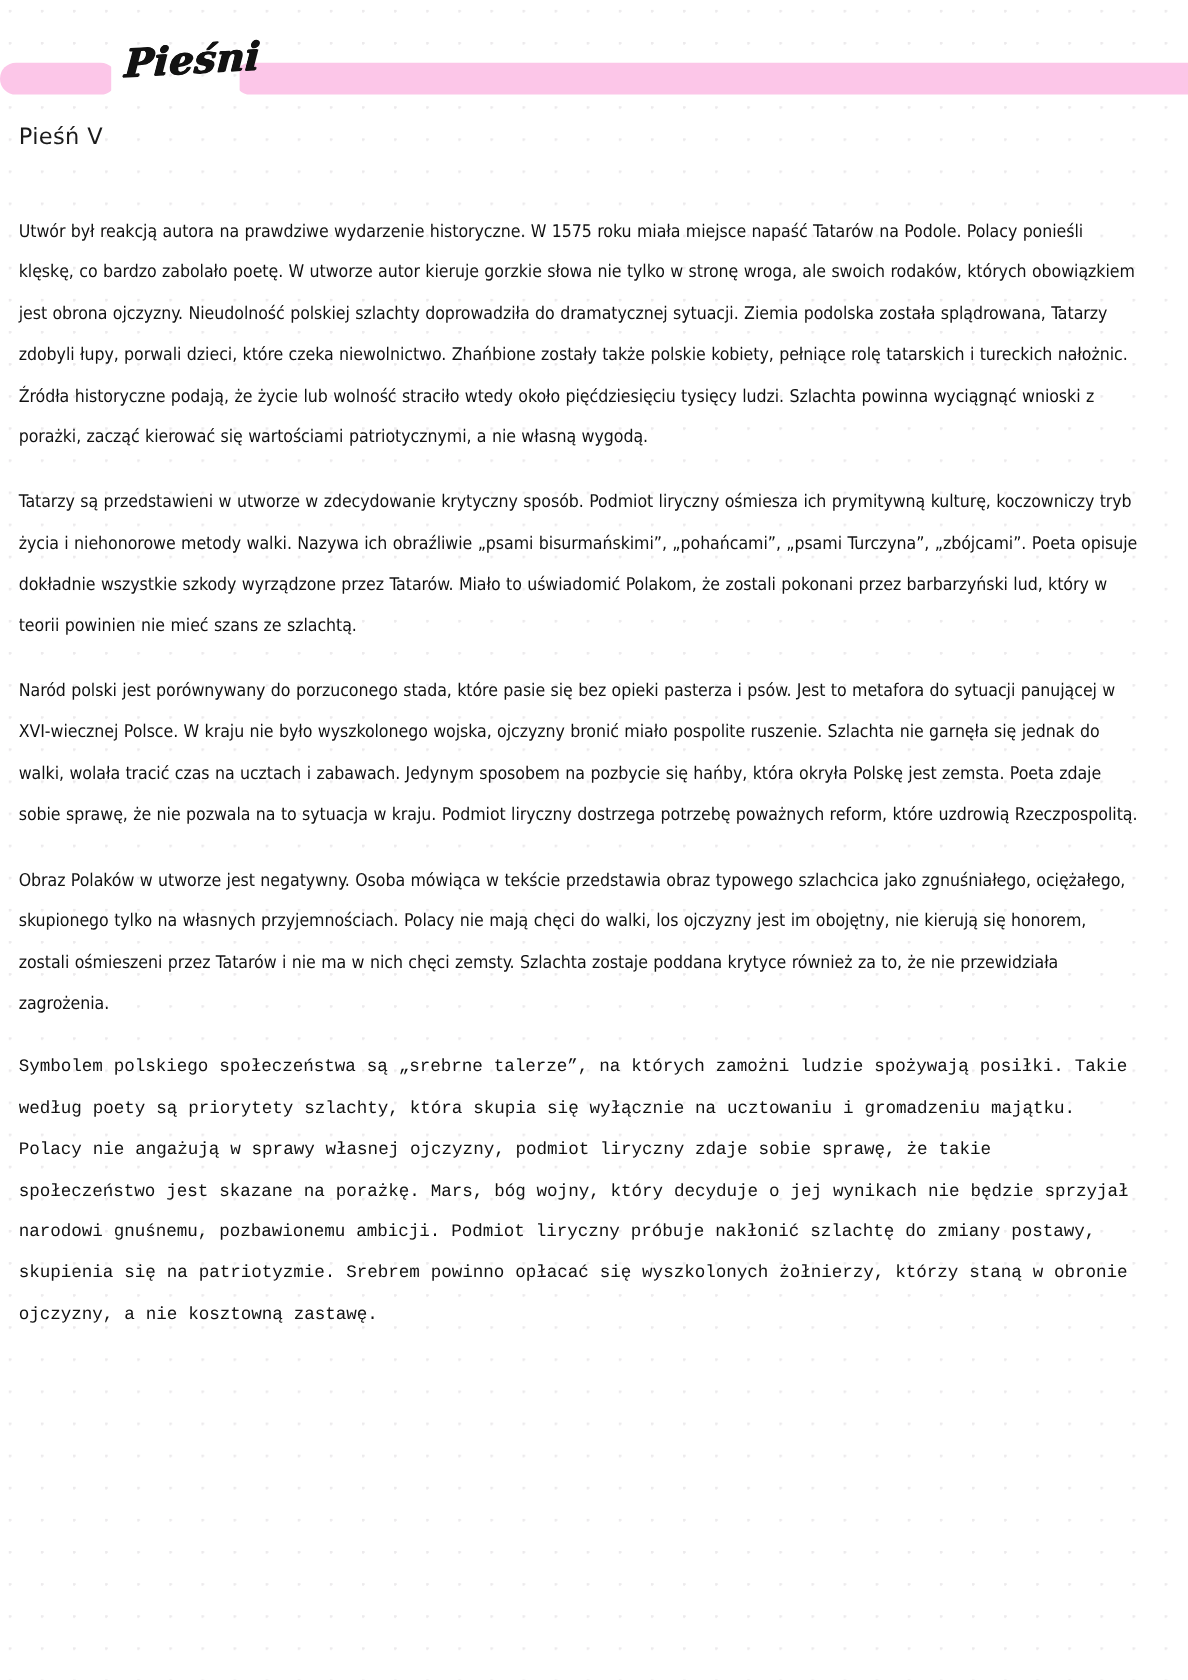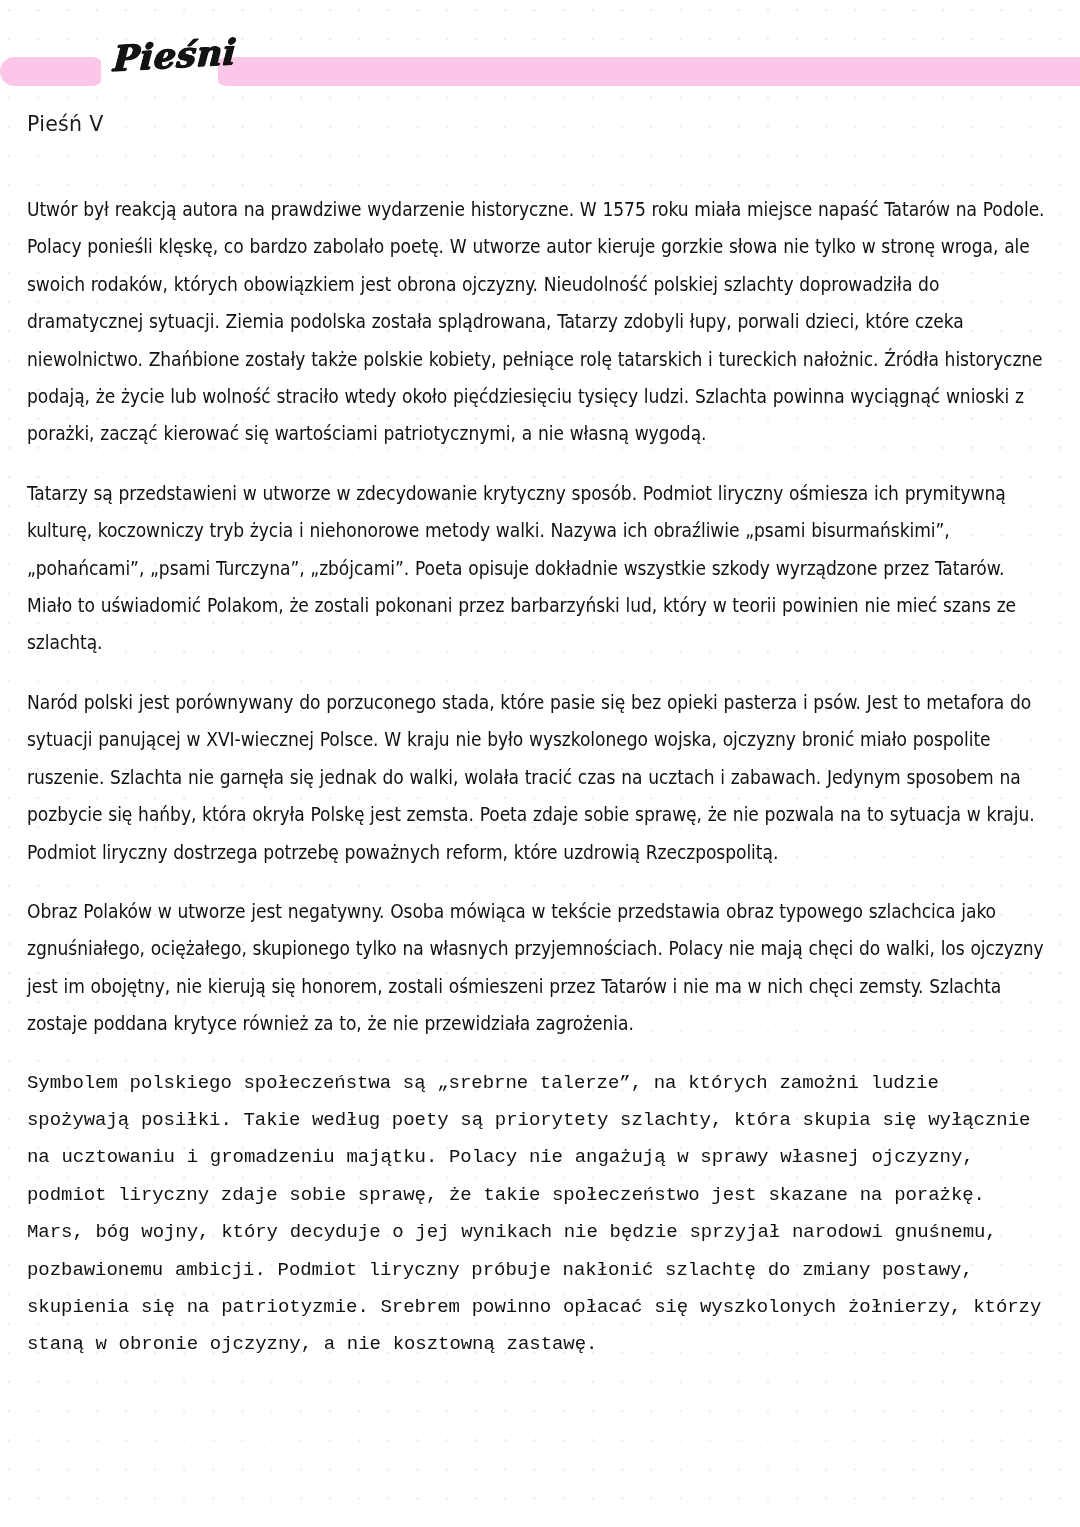--- a/index.html
+++ b/index.html
@@ -90,38 +90,38 @@
     width: 867px;
     height: 29px;
     background-color: #fcc6e8;
     border-top-left-radius: 15px;
     border-bottom-left-radius: 15px;
   }
 
   
   .content {
     position: absolute;
-    left: 27px;
+    left: 17px;
     top: 110px;
     width: 1030px;
   }
 
   .subtitle {
     font-family: "DejaVu Sans", "Liberation Sans", sans-serif;
     font-size: 20.5px;
     font-weight: 400;
     color: #1b1b1b;
     line-height: 28px;
     letter-spacing: 0.3px;
     margin: 0 0 53px 0;
   }
 
   .para {
     font-family: "DejaVu Sans Condensed", "DejaVu Sans", "Liberation Sans", sans-serif;
-    font-size: 19px;
+    font-size: 16px;
     font-weight: 400;
     color: #111111;
     line-height: 37.4px;
     letter-spacing: -0.05px;
     word-spacing: 0.4px;
     margin: 0 12px 22px 0;
     text-align: left;
     -webkit-font-smoothing: antialiased;
   }
 

